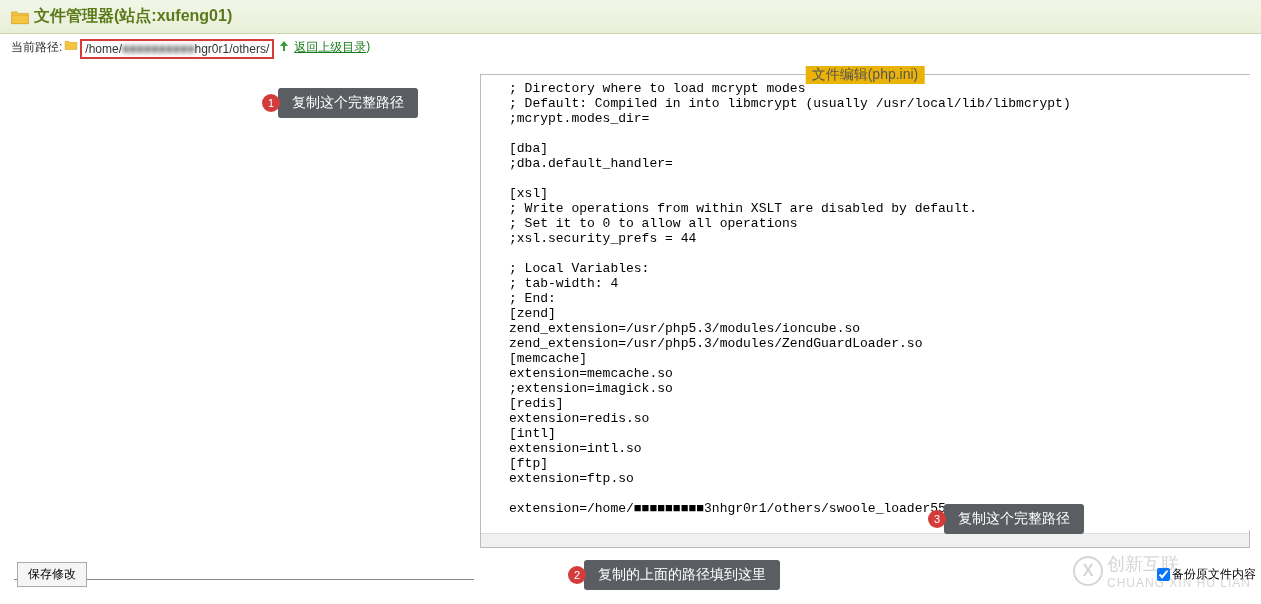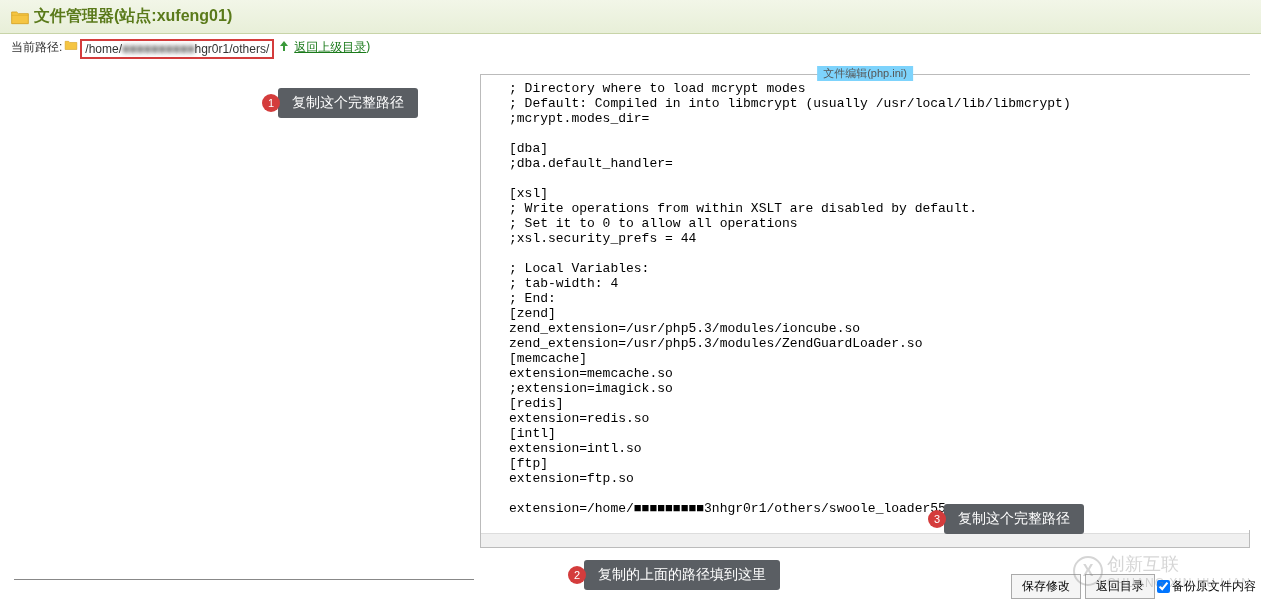--- a/index.html
+++ b/index.html
@@ -121,24 +121,24 @@
     .fieldset {
       border: 1px solid #bbb;
       padding: 0;
       position: relative;
     }
     .legend {
       position: absolute;
       top: -9px;
       left: 50%;
       transform: translateX(-50%);
-      background: #7dd3fc;
+      background: #eab308;
       padding: 0 6px;
       color: #555;
-      font-size: 11px;
+      font-size: 14px;
     }
     .code-editor {
       width: 762px;
       height: 455px;
       font-family: "SimSun", "Courier New", monospace;
       font-size: 13px;
       line-height: 15px;
       color: #000;
       border: none;
       padding: 6px;
@@ -149,26 +149,26 @@
       outline: none;
       margin-left: 22px;
     }
     .scroll-h {
       height: 14px;
       background: #f0f0f0;
       border-top: 1px solid #ddd;
     }
     .bottom-bar {
       position: absolute;
-      bottom: 0;
+      bottom: 12px;
       left: 10px;
       right: 0;
       display: flex;
       align-items: center;
-      justify-content: flex-end;
+      justify-content: space-between;
       padding: 5px;
     }
     .btn {
       background: #f5f5f5;
       border: 1px solid #aaa;
       padding: 3px 10px;
       margin: 0 2px;
       cursor: pointer;
       font-size: 12px;
     }

